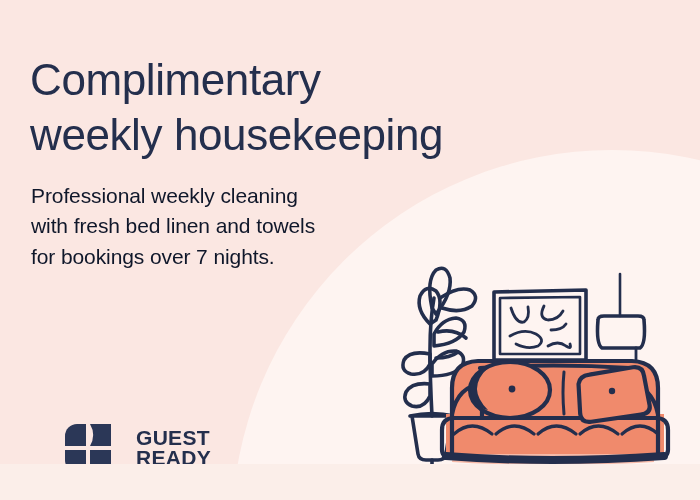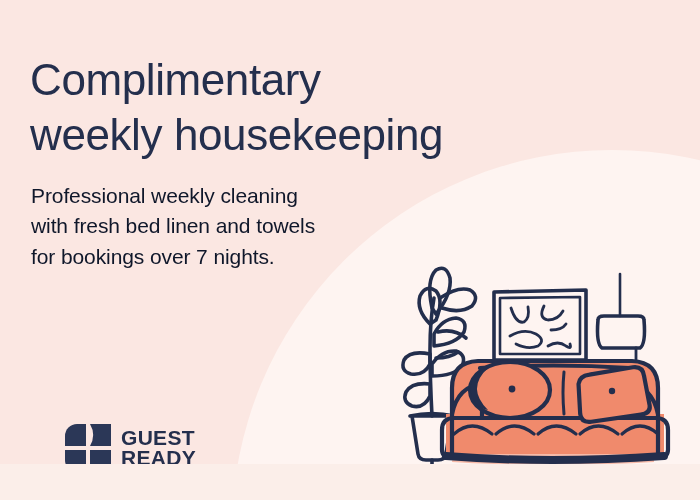--- a/index.html
+++ b/index.html
@@ -48,21 +48,21 @@
     font-weight:400;
     line-height:1.45;
     letter-spacing:-0.1px;
     white-space:pre-line;
   }
 
   
   #logo{
     position:absolute;
     left:30px; top:424px;
-    display:flex;align-items:center;gap:10px;padding-left:35px;
+    display:flex;align-items:center;gap:25px;padding-left:35px;
   }
   #logo-mark{width:46px;height:48px;display:block;}
   #logo-words{
     color:#242F4D;
     font-weight:700;
     font-size:21px;
     line-height:0.95;
     letter-spacing:0.3px;
     white-space:pre-line;
     font-family:"Liberation Sans", sans-serif;

